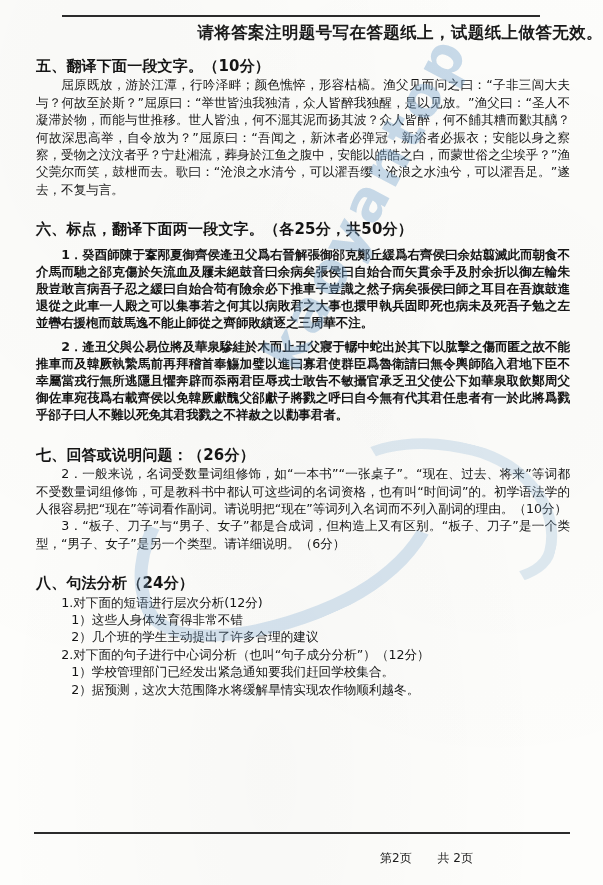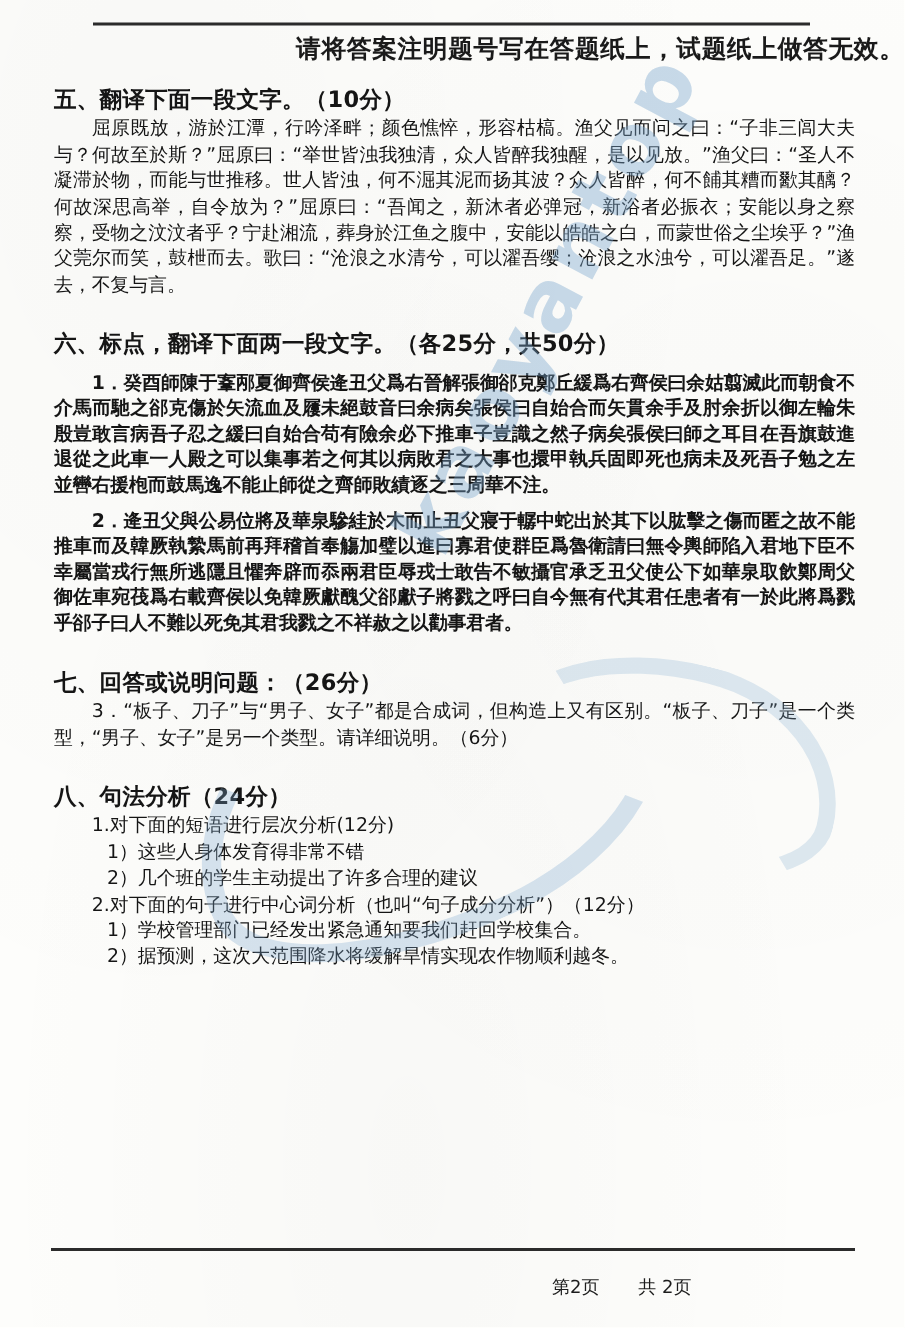--- a/index.html
+++ b/index.html
@@ -107,21 +107,21 @@
   }
   .footer .code {
     position: absolute;
     left: 98px;
     top: 0;
     white-space: nowrap;
     margin-top: 44px;
   }
   .footer .pages {
     position: absolute;
-    left: 332px;
+    left: 344px;
     top: 2px;
     white-space: nowrap;
   }
   .footer .pages .of { margin-left: 22px; }
 
   
   .watermark {
     position: absolute;
     left: 250px;
     top: 350px;
@@ -180,20 +180,21 @@
 
     <div class="sec-head">六、标点，翻译下面两一段文字。（各25分，共50分）</div>
     <div class="gap-sm"></div>
     <p class="para classical">1．癸酉師陳于鞌邴夏御齊侯逄丑父爲右晉解張御郤克鄭丘緩爲右齊侯曰余姑翦滅此而朝食不介馬而馳之郤克傷於矢流血及屨未絕鼓音曰余病矣張侯曰自始合而矢貫余手及肘余折以御左輪朱殷豈敢言病吾子忍之緩曰自始合苟有險余必下推車子豈識之然子病矣張侯曰師之耳目在吾旗鼓進退從之此車一人殿之可以集事若之何其以病敗君之大事也擐甲執兵固即死也病未及死吾子勉之左並轡右援枹而鼓馬逸不能止師從之齊師敗績逐之三周華不注。</p>
     <div class="gap-sm"></div>
     <p class="para classical">2．逄丑父與公易位將及華泉驂絓於木而止丑父寢于轏中蛇出於其下以肱擊之傷而匿之故不能推車而及韓厥執縶馬前再拜稽首奉觴加璧以進曰寡君使群臣爲魯衛請曰無令輿師陷入君地下臣不幸屬當戎行無所逃隱且懼奔辟而忝兩君臣辱戎士敢告不敏攝官承乏丑父使公下如華泉取飲鄭周父御佐車宛茷爲右載齊侯以免韓厥獻醜父郤獻子將戮之呼曰自今無有代其君任患者有一於此將爲戮乎郤子曰人不難以死免其君我戮之不祥赦之以勸事君者。</p>
 
     <div class="gap-md"></div>
 
     <div class="sec-head">七、回答或说明问题：（26分）</div>
+    <p class="para plain">2．一般来说，名词受数量词组修饰，如“一本书”“一张桌子”。“现在、过去、将来”等词都不受数量词组修饰，可是教科书中都认可这些词的名词资格，也有叫“时间词”的。初学语法学的人很容易把“现在”等词看作副词。请说明把“现在”等词列入名词而不列入副词的理由。（10分）</p>
     <p class="para plain">3．“板子、刀子”与“男子、女子”都是合成词，但构造上又有区别。“板子、刀子”是一个类型，“男子、女子”是另一个类型。请详细说明。（6分）</p>
 
     <div class="gap-md"></div>
 
     <div class="sec-head">八、句法分析（24分）</div>
     <p class="subitem">1.对下面的短语进行层次分析(12分)</p>
     <p class="subitem sub2">1）这些人身体发育得非常不错</p>
     <p class="subitem sub2">2）几个班的学生主动提出了许多合理的建议</p>
     <p class="subitem">2.对下面的句子进行中心词分析（也叫“句子成分分析”）（12分）</p>
     <p class="subitem sub2">1）学校管理部门已经发出紧急通知要我们赶回学校集合。</p>

